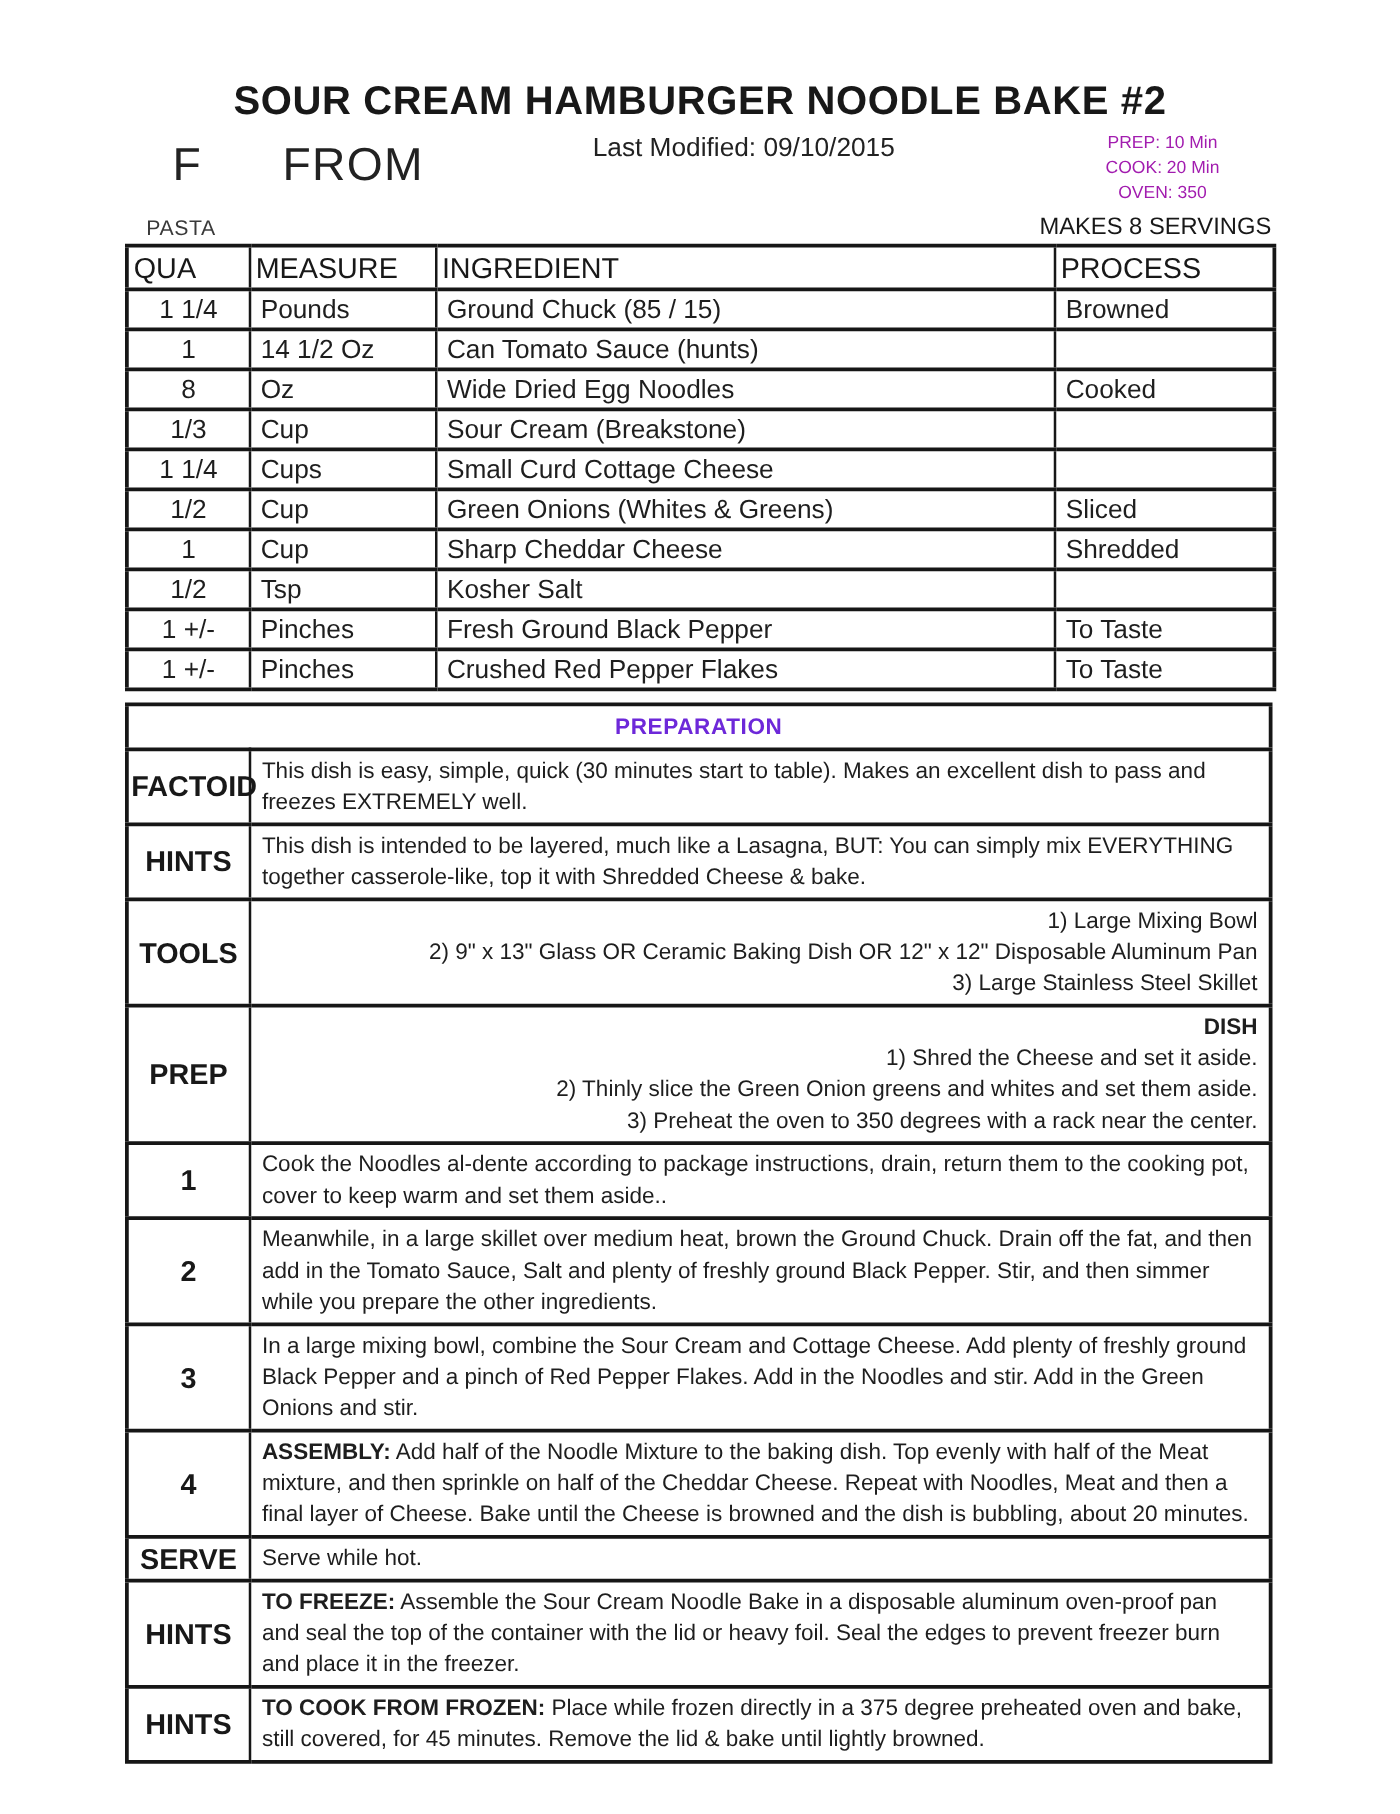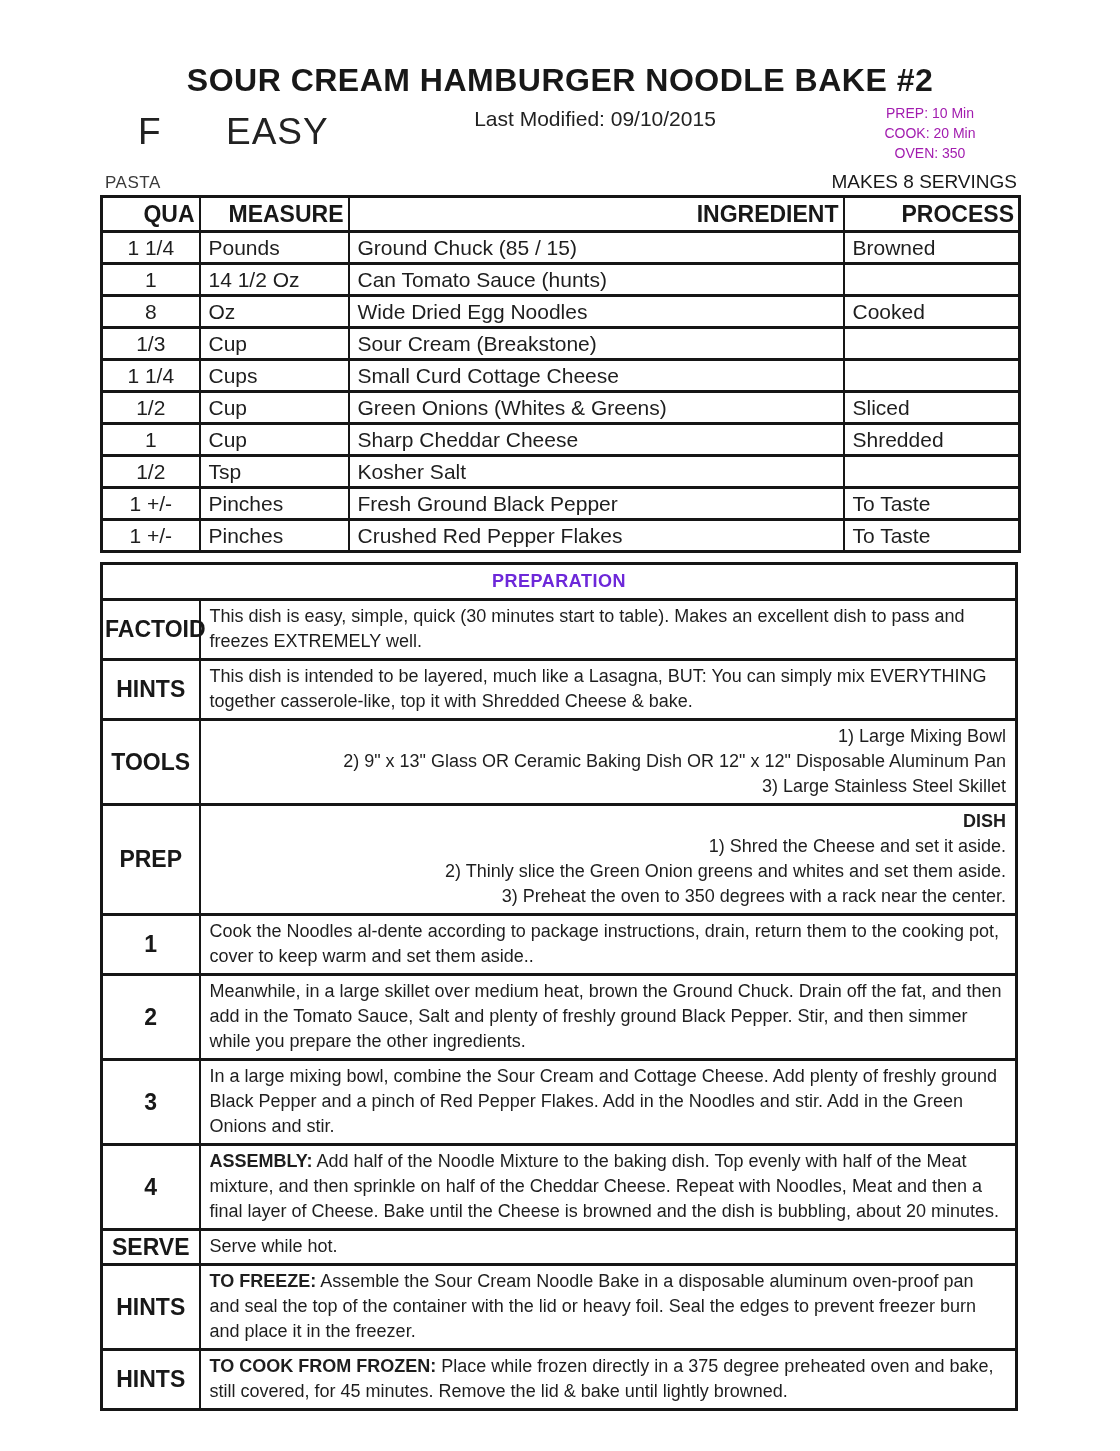--- a/index.html
+++ b/index.html
@@ -68,21 +68,21 @@
     color: #a21caf;
     white-space: nowrap;
   }
   .category-row {
     position: relative;
     height: 26px;
     margin-top: 0;
   }
   .category {
     position: absolute;
-    left: 105px;
+    left: 117px;
     bottom: 2px;
     font-size: 17px;
     letter-spacing: 0.5px;
     color: #3a3a3a;
   }
   .servings {
     position: absolute;
     right: 103px;
     bottom: 2px;
     font-size: 19px;
@@ -98,23 +98,23 @@
   table, th, td { border: 2px solid #161616; }
   th, td {
     border-top-width: 3px;
     border-bottom-width: 3px;
   }
   table { border-width: 3px; }
 
   
   .ing-table th {
     font-size: 23px;
-    font-weight: bold;
+    font-weight: normal;
     height: 35px;
-    text-align: right;
+    text-align: left;
     padding: 0 4px;
     color: #181818;
   }
   .ing-table td {
     font-size: 21px;
     height: 32px;
     padding: 0 8px;
     vertical-align: middle;
     color: #1e1e1e;
     overflow: hidden;
@@ -157,21 +157,21 @@
 </style>
 </head>
 <body>
 
 <div class="page">
 
   <h1 class="title">SOUR CREAM HAMBURGER NOODLE BAKE #2</h1>
 
   <div class="meta-row">
     <span class="code">F</span>
-    <span class="difficulty">EASY</span>
+    <span class="difficulty">FROM</span>
     <span class="modified">Last Modified: 09/10/2015</span>
     <div class="times">
       <div>PREP: 10 Min</div>
       <div>COOK: 20 Min</div>
       <div>OVEN: 350</div>
     </div>
   </div>
 
   <div class="category-row">
     <span class="category">PASTA</span>

